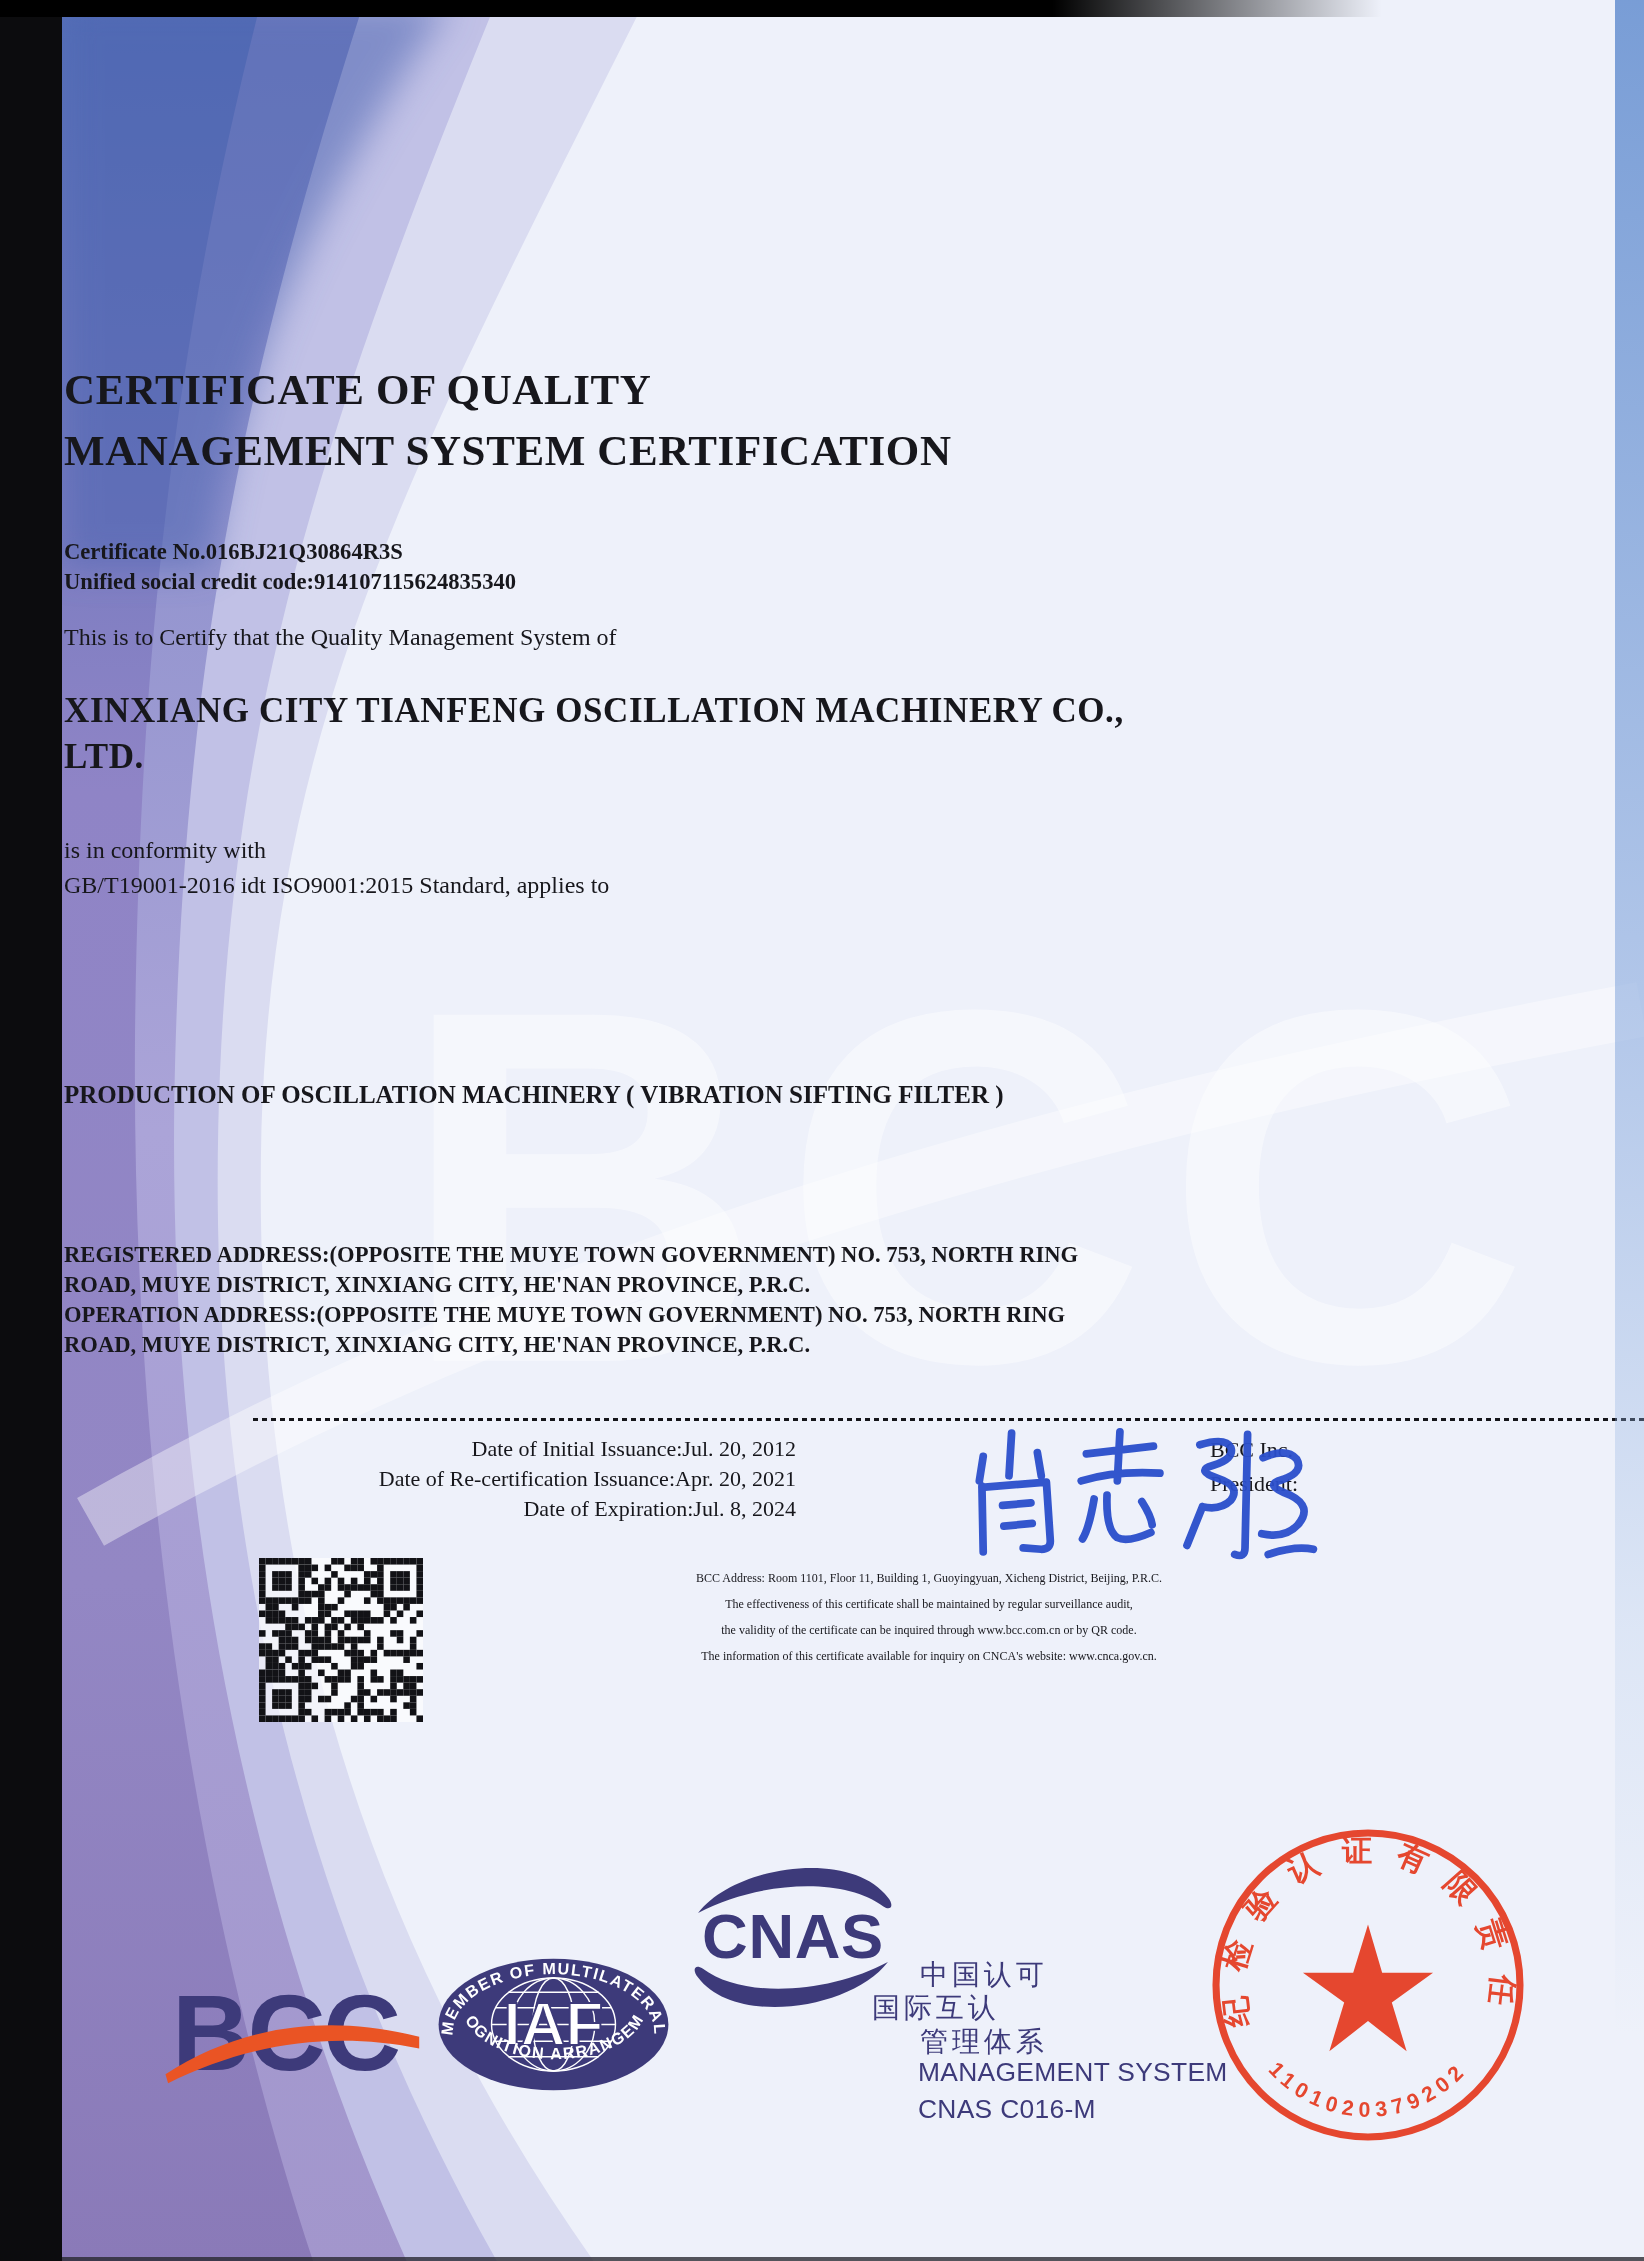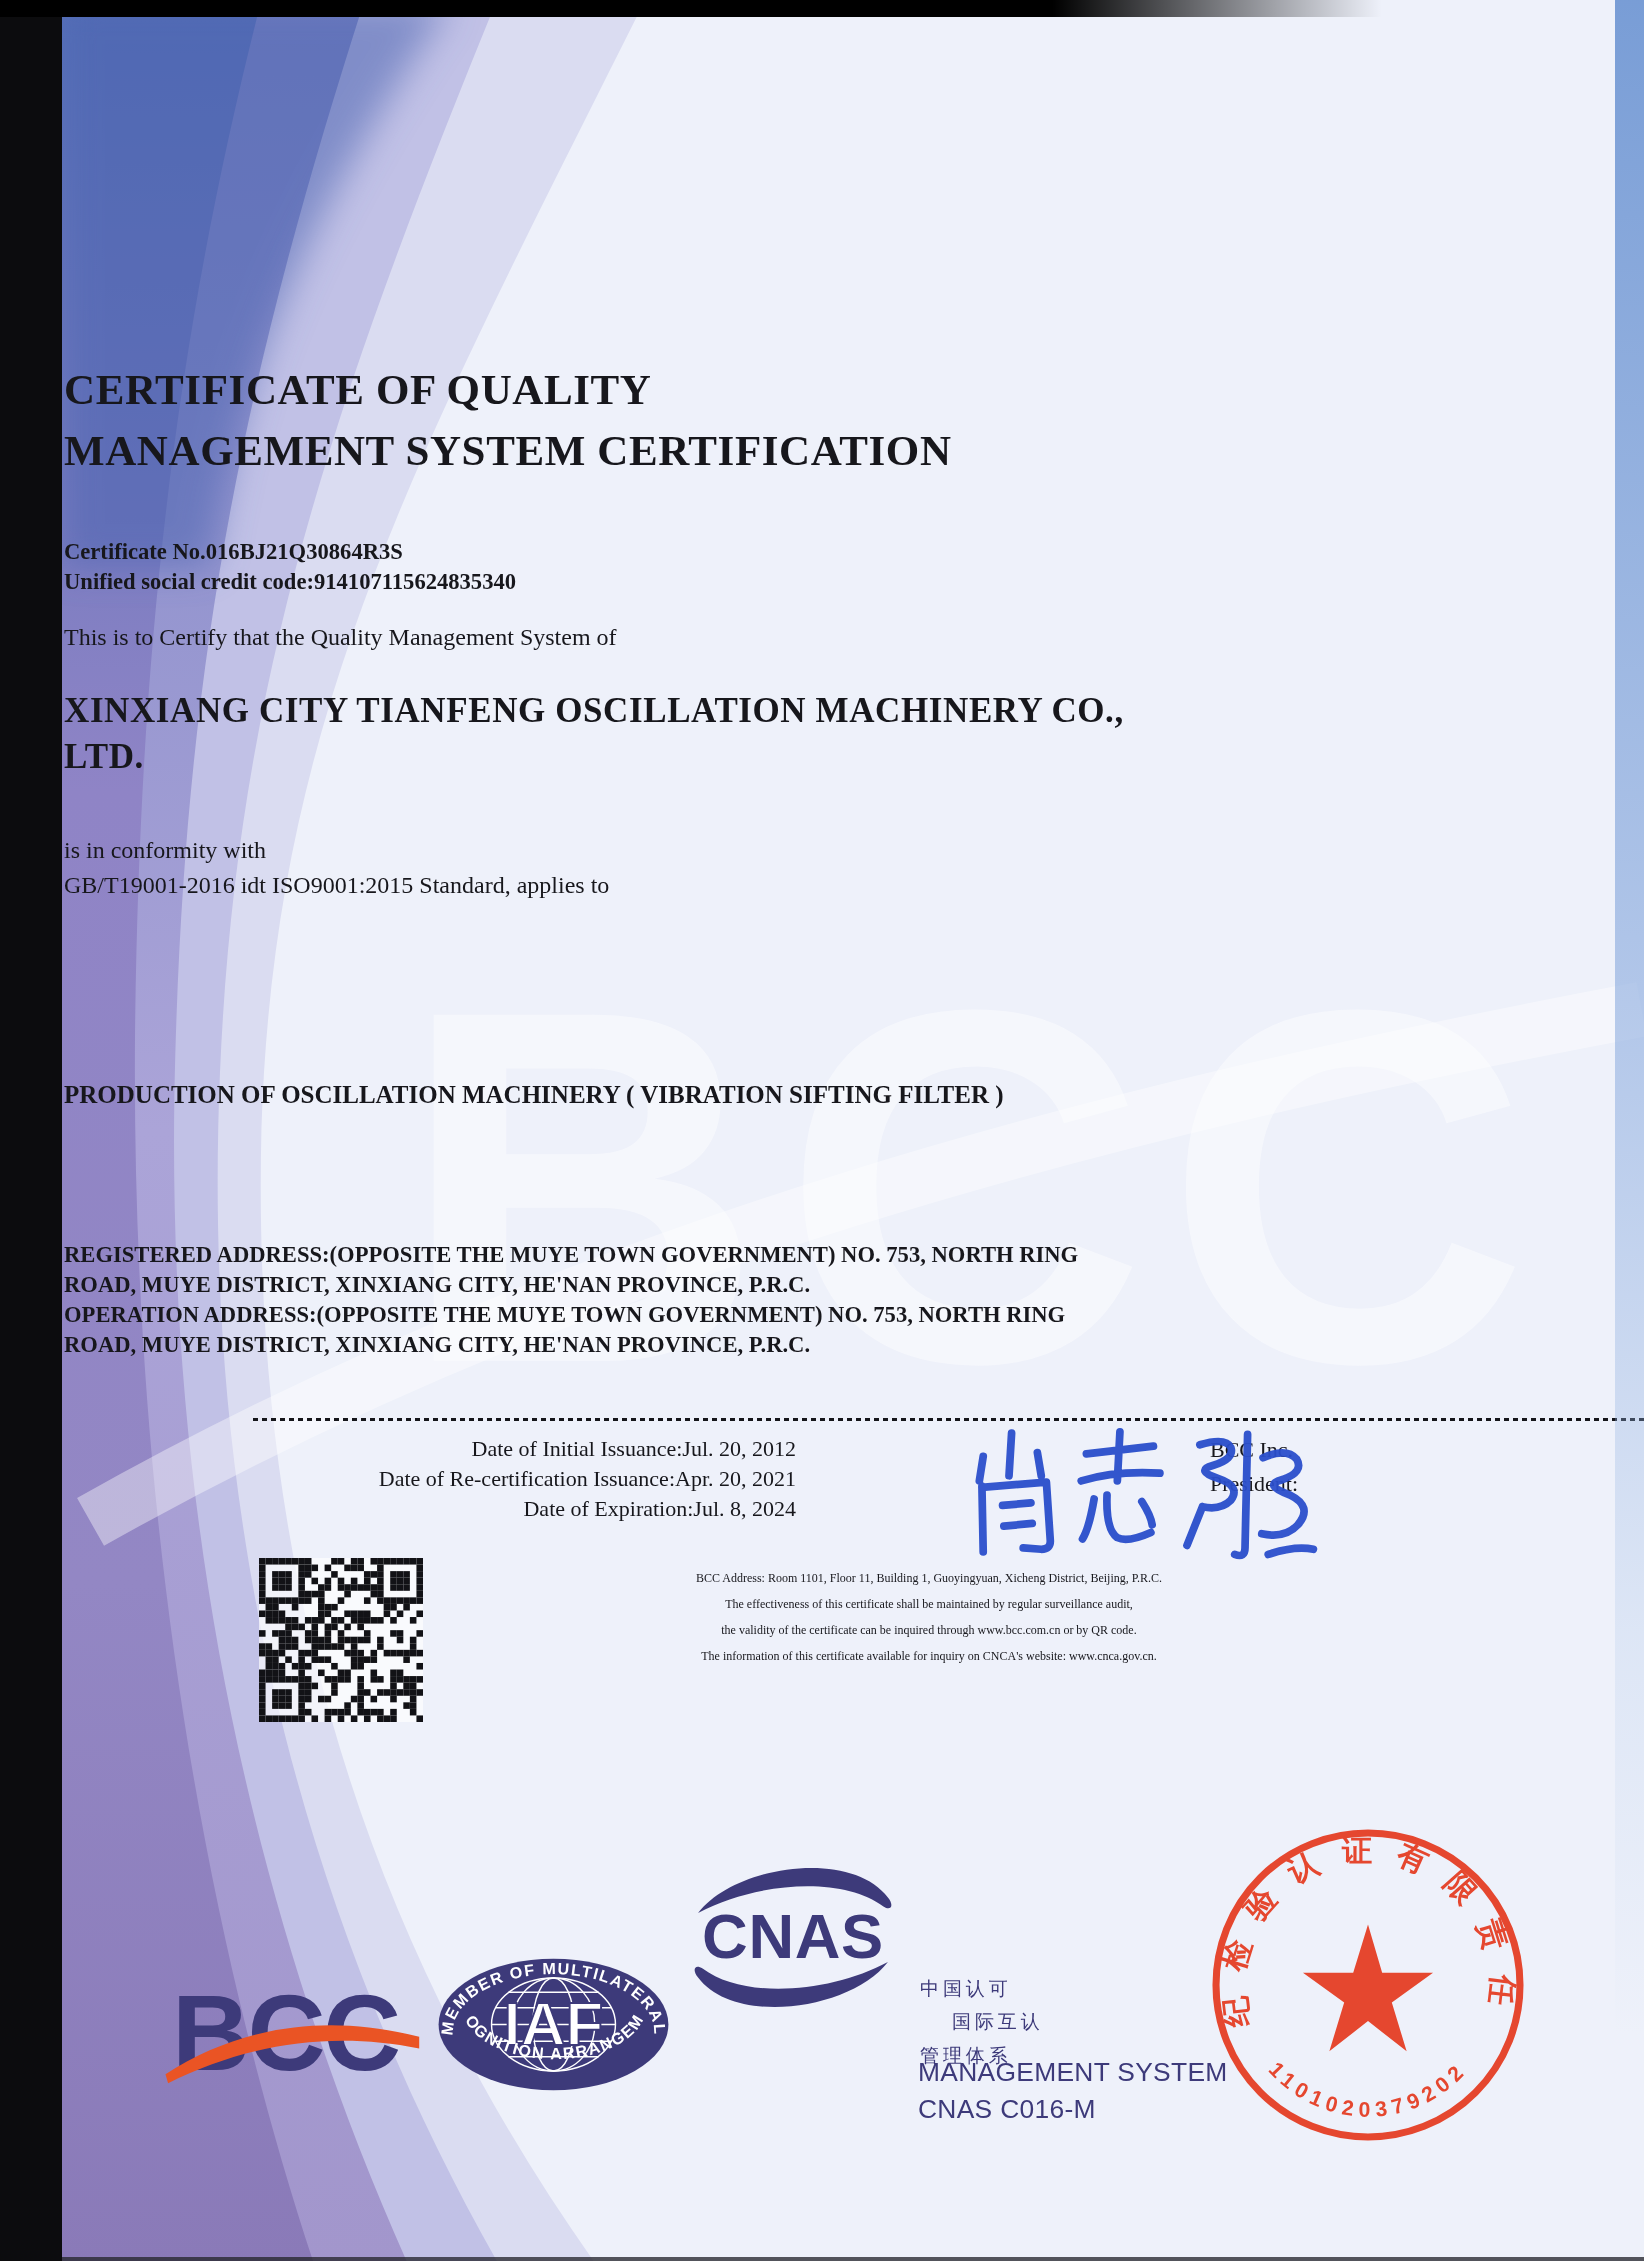--- a/index.html
+++ b/index.html
@@ -9,21 +9,21 @@
   .ctr{left:64px;right:29px;text-align:left;}
   .title{font-size:43px;font-weight:bold;letter-spacing:0.6px;}
   .certno{font-size:22.6px;font-weight:bold;}
   .body36{font-size:24px;}
   .company{font-size:35px;font-weight:bold;letter-spacing:0.6px;}
   .scope{font-size:25px;font-weight:bold;margin-top:8px;}
   .addr{font-size:22.6px;font-weight:bold;line-height:30px;}
   .dates{font-size:22px;line-height:30px;text-align:right;}
   .issuer{font-size:22px;line-height:34px;text-align:left;}
   .fine{font-size:12px;line-height:26px;text-align:center;}
-  .cnline{font-size:19px;letter-spacing:3.9px;color:#3d3a7a;font-family:"Liberation Sans",sans-serif;margin-top:20px;}
+  .cnline{font-size:28px;letter-spacing:3.9px;color:#3d3a7a;font-family:"Liberation Sans",sans-serif;}
   .enline{font-size:26.4px;font-weight:normal;color:#3d3a7a;font-family:"Liberation Sans",sans-serif;letter-spacing:0.3px;}
   .dashline{height:3.2px;background:repeating-linear-gradient(90deg,#15151a 0 5.2px,rgba(0,0,0,0) 5.2px 9px);}
   .edge-left{left:0;top:0;bottom:0;width:62px;background:#0c0c0e;z-index:40;}
   .edge-top{left:0;top:0;height:17px;right:0;z-index:41;
             background:linear-gradient(to right,#000 0,#000 64%,rgba(0,0,0,0) 84%);}
   .edge-right{right:0;top:0;bottom:0;width:30px;z-index:39;
               background:linear-gradient(183deg,rgba(108,148,210,0.9) 0%,rgba(130,165,220,0.55) 45%,rgba(160,190,230,0.22) 72%,rgba(160,190,230,0) 90%);}
   .edge-bottom{left:62px;right:0;bottom:0;height:4.5px;background:rgba(38,38,46,0.78);z-index:41;}
   .hidden-data{position:absolute;opacity:0;pointer-events:none;font-size:0.6px;}
 </style>
@@ -516,19 +516,19 @@
 
   <div class="abs" style="top:1860px;left:680px;z-index:10;">
     <svg width="226" height="155" viewBox="0 0 350 240">
       <path d="M 28,82 C 85,8 265,-18 322,58 C 332,70 327,80 315,72 C 252,24 118,34 28,82 Z" fill="#3d3a7a"></path>
       <path d="M 322,158 C 265,232 85,258 28,182 C 18,170 23,160 35,168 C 98,216 232,206 322,158 Z" fill="#3d3a7a"></path>
       <text x="175" y="152" text-anchor="middle" font-family="Liberation Sans, sans-serif" font-weight="bold" font-size="98" letter-spacing="1" fill="#3d3a7a">CNAS</text>
     </svg>
   </div>
 
   <div class="abs cnline" style="top:1956px;left:920px;z-index:10;">中国认可</div>
-  <div class="abs cnline" style="top:1989px;left:952px;z-index:10;">国际互认</div>
+  <div class="abs cnline" style="top:1989px;left:872px;z-index:10;">国际互认</div>
   <div class="abs cnline" style="top:2023px;left:920px;z-index:10;">管理体系</div>
   <div class="abs enline" style="top:2057px;left:918px;z-index:10;">MANAGEMENT SYSTEM</div>
   <div class="abs enline" style="top:2094px;left:918px;z-index:10;">CNAS C016-M</div>
 
 </div>
 
 
 </body></html>

